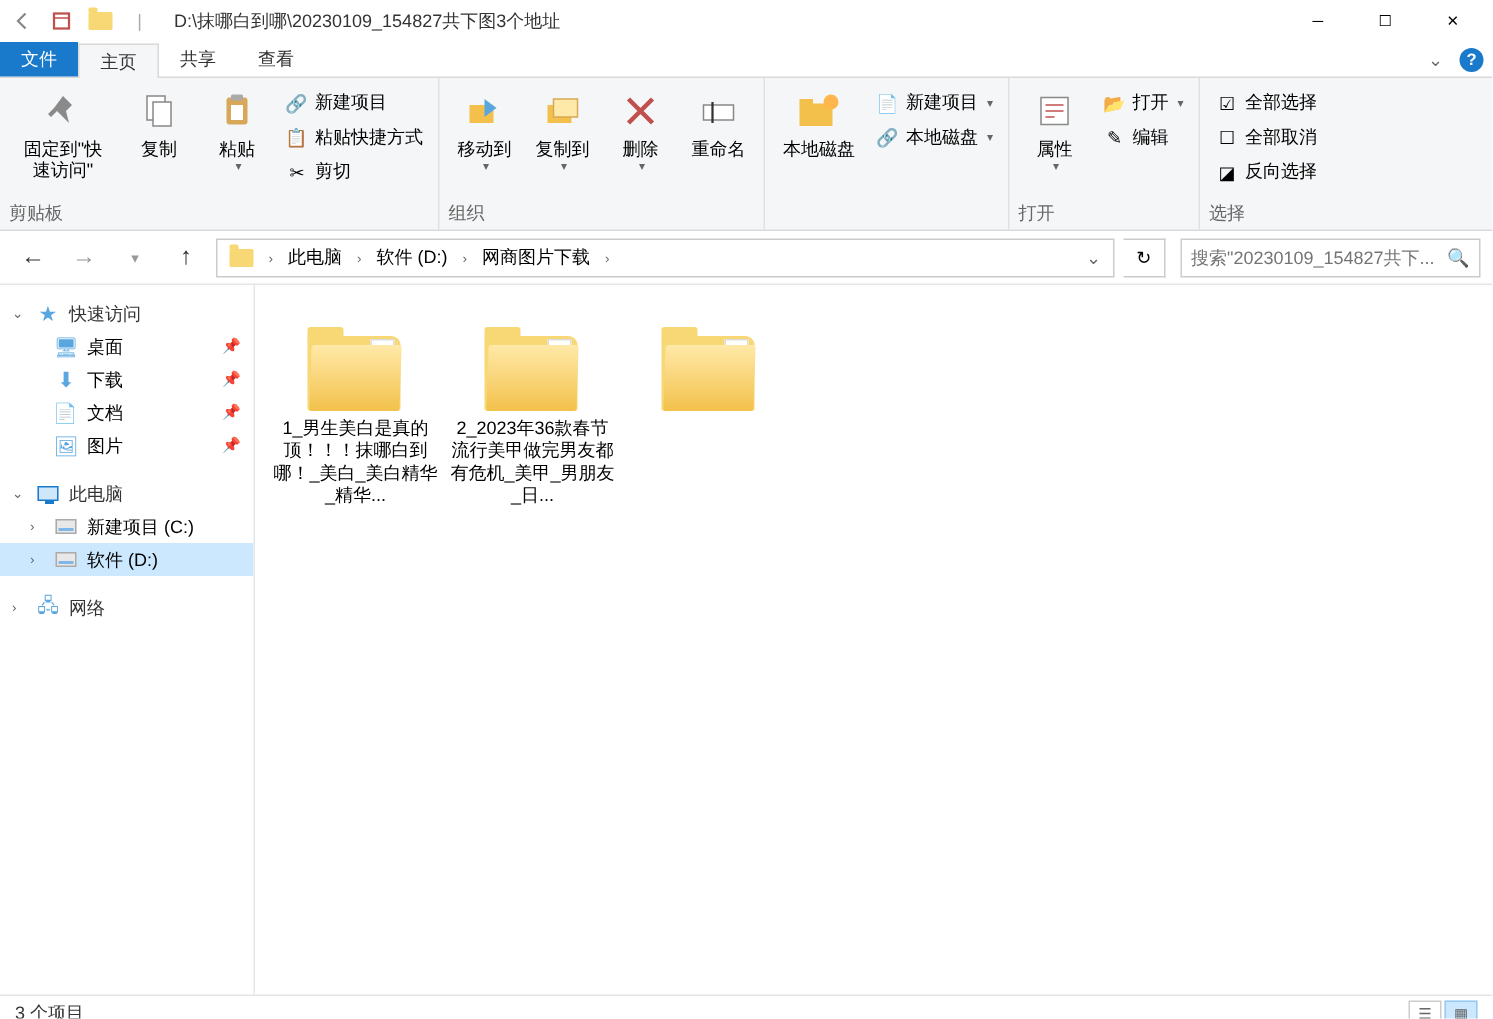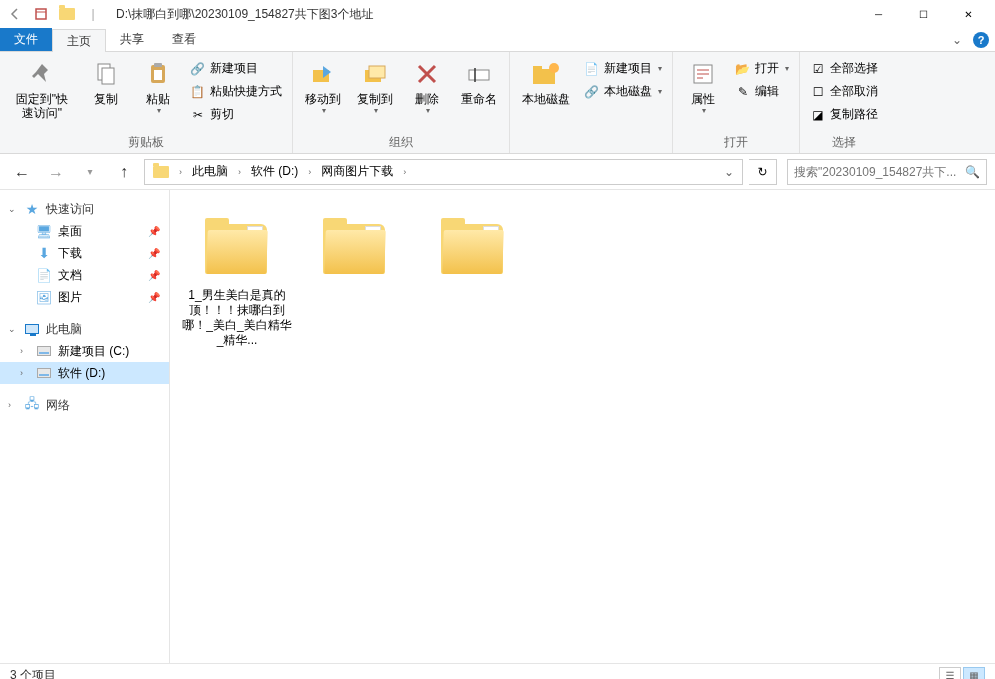--- a/index.html
+++ b/index.html
@@ -17,21 +17,21 @@
 .tab.file { background:#1979ca; color:#fff; }
 .tab.active { background:#f5f6f7; border:1px solid #d9d9d9; border-bottom:none; position:relative; top:1px; }
 .tabs .spacer { flex:1; }
 .help-btn { width:28px; display:flex; align-items:center; justify-content:center; }
 .help-circle { width:16px; height:16px; border-radius:50%; background:#1979ca; color:#fff; display:flex; align-items:center; justify-content:center; font-size:11px; font-weight:bold; }
 .expand-btn { width:20px; display:flex; align-items:center; justify-content:center; color:#666; }
 
 .ribbon { height:102px; background:#f5f6f7; border-bottom:1px solid #d9d9d9; display:flex; }
 .ribbon-group { border-right:1px solid #e1e1e1; display:flex; flex-direction:column; padding:2px 6px 0; }
 .ribbon-group-content { flex:1; display:flex; align-items:flex-start; gap:4px; }
-.ribbon-group-label { text-align:center; color:#666; padding:2px 0; }
+.ribbon-group-label { color:#666; padding:2px 0; }
 .rbtn-large { display:flex; flex-direction:column; align-items:center; justify-content:flex-start; padding:4px 6px; min-width:48px; cursor:pointer; }
 .rbtn-large .icon { width:32px; height:32px; display:flex; align-items:center; justify-content:center; margin-bottom:2px; }
 .rbtn-large .lbl { text-align:center; line-height:14px; }
 .rbtn-stack { display:flex; flex-direction:column; gap:2px; padding-top:4px; }
 .rbtn-small { display:flex; align-items:center; gap:4px; padding:2px 4px; cursor:pointer; white-space:nowrap; }
 .rbtn-small .sicon { width:16px; height:16px; display:flex; align-items:center; justify-content:center; }
 .chev-small { font-size:8px; color:#666; margin-left:2px; }
 
 .addr-bar { height:36px; display:flex; align-items:center; padding:4px 8px; gap:6px; border-bottom:1px solid #e5e5e5; }
 .nav-btn { width:28px; height:28px; display:flex; align-items:center; justify-content:center; color:#999; font-size:16px; }
@@ -48,21 +48,21 @@
 .nav-pane { width:170px; border-right:1px solid #e5e5e5; padding:8px 0; overflow:auto; }
 .nav-section { margin-bottom:10px; }
 .nav-item { display:flex; align-items:center; height:22px; padding:0 8px 0 20px; cursor:pointer; gap:6px; }
 .nav-header { padding-left:8px; font-weight:normal; color:#333; }
 .nav-item.selected { background:#cce8ff; }
 .nav-item .tree-chevron { width:10px; font-size:9px; color:#666; }
 .nav-item .nicon { width:16px; height:16px; display:flex; align-items:center; justify-content:center; }
 .nav-item .pin { margin-left:auto; color:#888; font-size:10px; }
 
 .content { flex:1; padding:16px 12px; display:flex; flex-wrap:wrap; align-content:flex-start; gap:8px; overflow:auto; }
-.folder-item { width:110px; display:flex; flex-direction:column; align-items:center; cursor:pointer;gap:10px; }
+.folder-item { width:110px; display:flex; flex-direction:column; align-items:center; cursor:pointer; }
 .folder-icon-lg { width:72px; height:72px; position:relative; }
 .folder-back { position:absolute; bottom:4px; left:4px; width:62px; height:50px; background:#f8d775; border-radius:2px 6px 2px 2px; }
 .folder-tab { position:absolute; bottom:52px; left:4px; width:24px; height:8px; background:#f8d775; border-radius:2px 2px 0 0; }
 .folder-front { position:absolute; bottom:4px; left:6px; width:60px; height:44px; background:linear-gradient(#ffe9a8,#f3c14b); border-radius:2px; transform:skewX(-2deg); }
 .folder-sheet { position:absolute; bottom:8px; right:10px; width:16px; height:44px; background:#fff; border:1px solid #ddd; }
 .folder-sheet::before,.folder-sheet::after { content:""; position:absolute; left:2px; right:2px; height:4px; background:#6bb7e8; }
 .folder-sheet::before { top:4px; }
 .folder-sheet::after { top:20px; background:#b8d8ef; height:3px; }
 .folder-item .fname { text-align:center; line-height:15px; word-break:break-all; max-height:60px; overflow:hidden; }
 
@@ -280,21 +280,21 @@
         <div class="rbtn-small">
             <span class="sicon">☑</span>
             <span>全部选择</span>
           </div>
         <div class="rbtn-small">
             <span class="sicon">☐</span>
             <span>全部取消</span>
           </div>
         <div class="rbtn-small">
             <span class="sicon">◪</span>
-            <span>复制路径</span>
+            <span>反向选择</span>
           </div>
       </div>
     </div>
     <div class="ribbon-group-label">选择</div>
   </div>
 </div>
 
 <div class="addr-bar">
   <div class="nav-btn enabled">←</div>
   <div class="nav-btn">→</div>
@@ -395,20 +395,21 @@
         </div>
       <div class="fname">1_男生美白是真的顶！！！抹哪白到哪！_美白_美白精华_精华...</div>
     </div>
     <div class="folder-item">
       <div class="folder-icon-lg">
           <div class="folder-tab"></div>
           <div class="folder-back"></div>
           <div class="folder-sheet"></div>
           <div class="folder-front"></div>
         </div>
+      <div class="fname">2_2023年36款春节流行美甲做完男友都有危机_美甲_男朋友_日...</div>
     </div>
     <div class="folder-item">
       <div class="folder-icon-lg">
           <div class="folder-tab"></div>
           <div class="folder-back"></div>
           <div class="folder-sheet"></div>
           <div class="folder-front"></div>
         </div>
     </div>
   </div>

